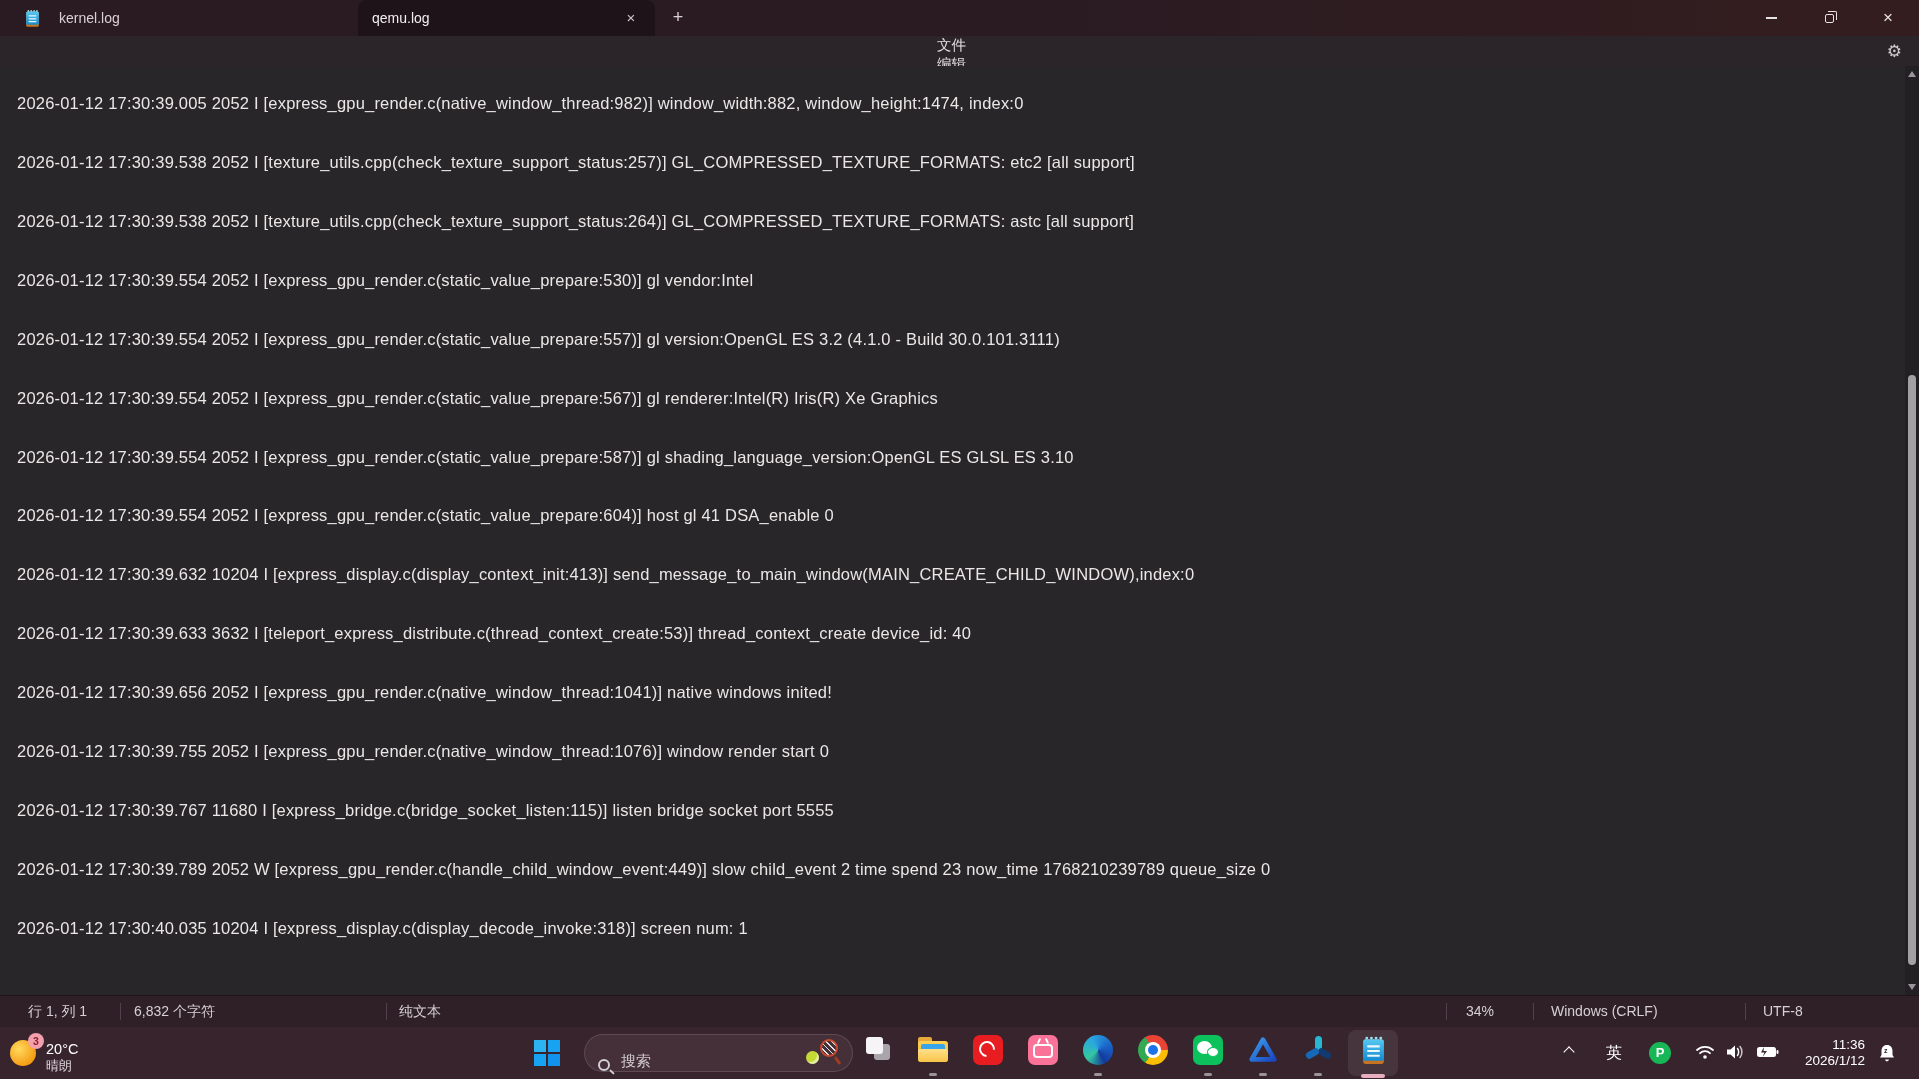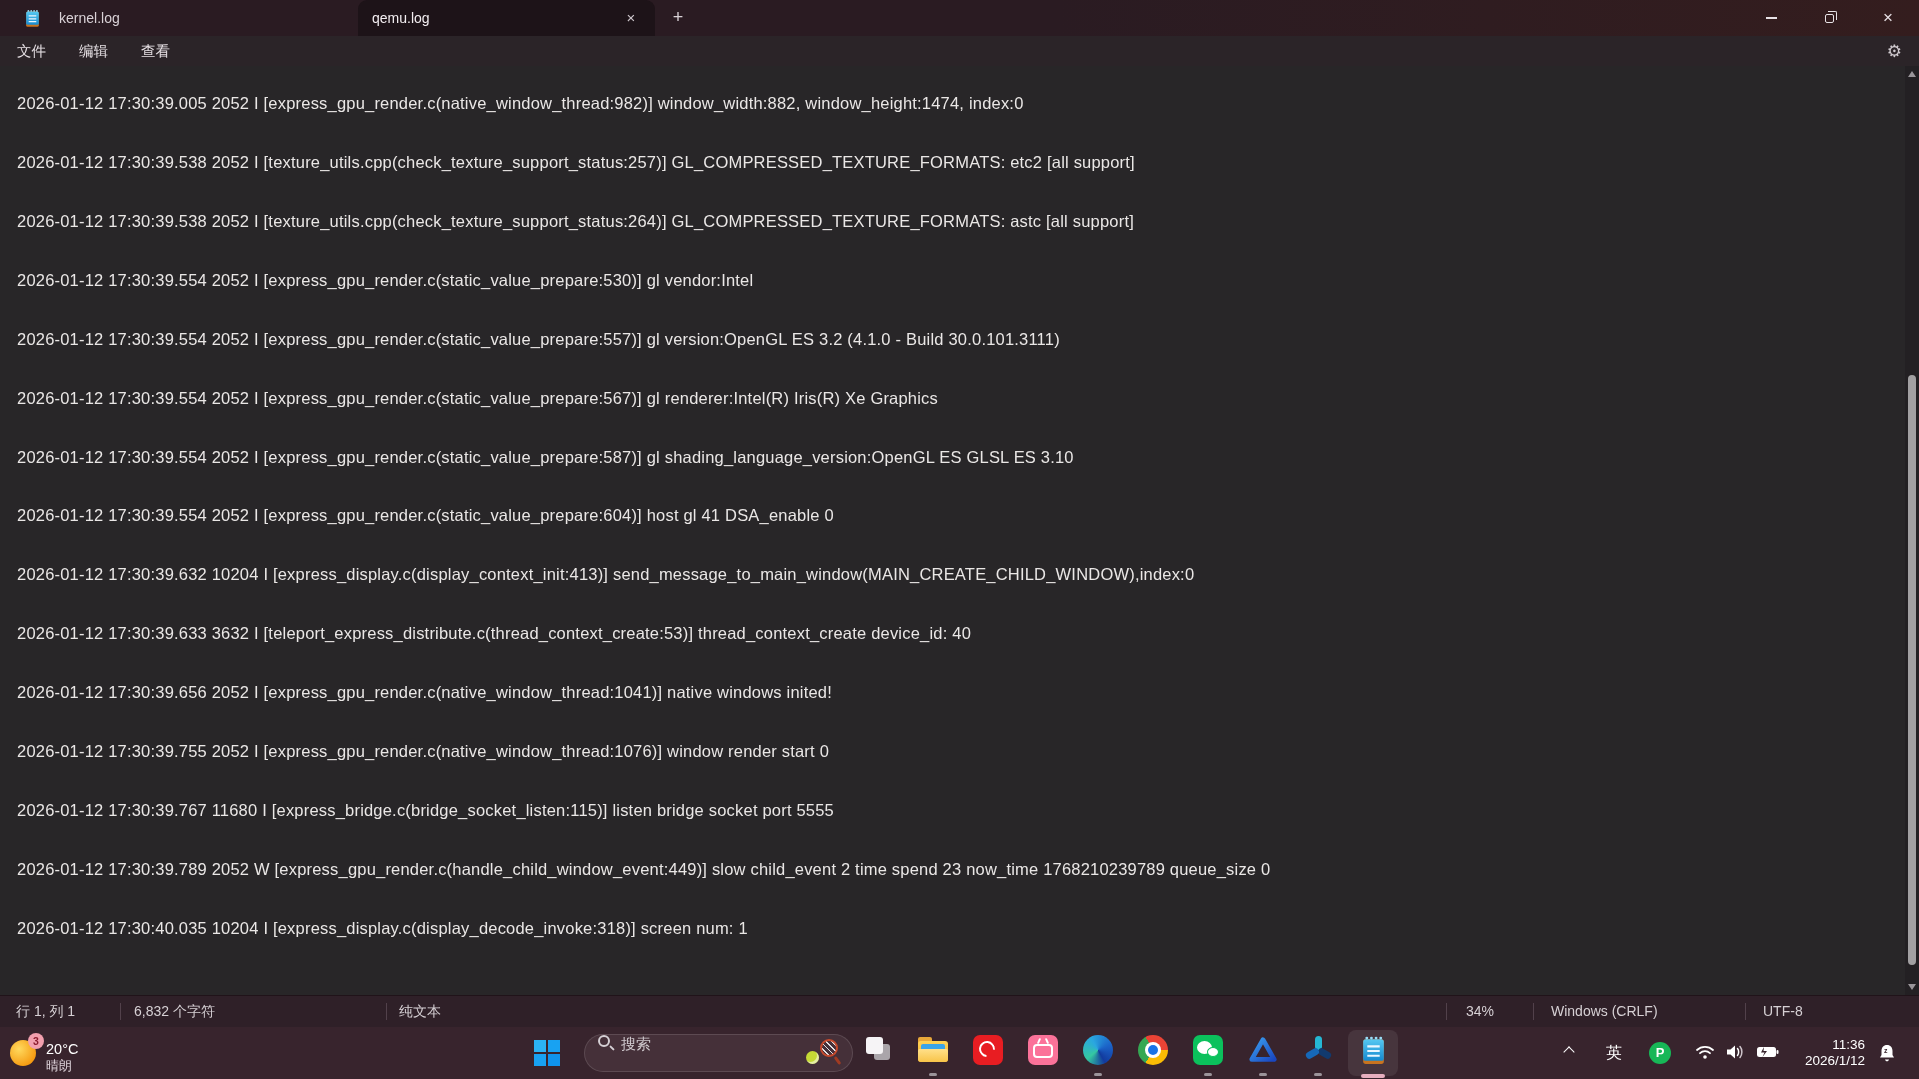--- a/index.html
+++ b/index.html
@@ -24,21 +24,21 @@
   .minbar { width:11px; height:1.4px; background:#e8e2e6; }
   .maxbox { position:relative; width:9px; height:9px; border:1.2px solid #e8e2e6; border-radius:2px; background:transparent; }
   .maxbox::before { content:""; position:absolute; left:2px; top:-4px; width:8px; height:8px;
     border:1.2px solid #e8e2e6; border-left:none; border-bottom:none; border-radius:0 2px 0 0; }
 
   
   .npicon { display:inline-block; line-height:0; }
 
   
   .menubar { position:absolute; left:0; top:36px; width:1919px; height:30px; background:#2b2428;
-    display:flex; align-items:center; padding-left:17px; }
+    display:flex; align-items:center; padding-left:17px;flex-direction:column; }
   .menu-item { font-size:14.5px; color:#e6e0e4; margin-right:33px; }
   .gear { position:absolute; right:17px; top:5px; font-family:"DejaVu Sans",sans-serif;
     font-size:17px; color:#cfc9ce; }
 
   
   .editor { position:absolute; left:0; top:66px; width:1919px; height:929px; background:#282628; overflow:hidden; }
   .lines { margin-top:-11px; padding-left:17px; font-size:16.5px; line-height:19.63px;
     letter-spacing:.2px; color:#eae7e6; white-space:pre; }
   .vscroll { position:absolute; right:0; top:0; width:14px; height:929px; background:#232023; }
   .sarr { position:absolute; left:3px; width:0; height:0; border-left:4px solid transparent; border-right:4px solid transparent; }
@@ -67,21 +67,21 @@
   .wcond { font-size:13px; color:#ded3da; line-height:16px; }
 
   
   .start { left:527px; top:6px; width:40px; height:40px; display:flex; align-items:center; justify-content:center; }
   .winlogo { display:grid; grid-template-columns:12px 12px; grid-template-rows:12px 12px; gap:2px; }
   .winlogo span { background:#18a2f2; }
   .winlogo span:nth-child(1){ background:#2bb3f4; } .winlogo span:nth-child(4){ background:#0f93ec; }
 
   
   .searchbox { left:584px; top:7px; width:269px; height:38px; border-radius:19px;
-    background:#453039; border:1px solid rgba(255,255,255,.13); display:flex; align-items:flex-start; padding-left:13px; }
+    background:#453039; border:1px solid rgba(255,255,255,.13); display:flex; align-items:flex-end; padding-left:13px; }
   .mag { position:relative; width:12px; height:12px; border:2px solid #d5d0d5; border-radius:50%; }
   .mag::after { content:""; position:absolute; left:9px; top:10px; width:6px; height:2px; background:#d5d0d5;
     transform:rotate(45deg); border-radius:1px; }
   .search-text { margin-left:11px; font-size:15px; color:#cfc8cd; }
   .tennis { position:absolute; right:14px; top:4px; width:34px; height:30px; }
   .racket { position:absolute; right:0; top:0; width:18px; height:18px; border:2.5px solid #c74a2c; border-radius:50%;
     background:repeating-linear-gradient(45deg,rgba(255,255,255,.85) 0 1px,transparent 1px 4px); }
   .racket::after { content:""; position:absolute; left:14px; top:15px; width:3px; height:9px; background:#a03b22;
     transform:rotate(-35deg); border-radius:2px; }
   .tball { position:absolute; left:2px; top:12px; width:13px; height:13px; border-radius:50%; background:#c6da35;
@@ -232,21 +232,21 @@
       
     </div>
     <div class="vscroll">
       <div class="sarr sarr-up"></div>
       <div class="sthumb"></div>
       <div class="sarr sarr-down"></div>
     </div>
   </div>
 
   <div class="statusbar">
-    <span class="sb" style="left:16px">行 1, 列 1</span>
+    <span class="sb" style="left:28px">行 1, 列 1</span>
     <span class="sdiv" style="left:120px"></span>
     <span class="sb" style="left:134px">6,832 个字符</span>
     <span class="sdiv" style="left:386px"></span>
     <span class="sb" style="left:399px">纯文本</span>
     <span class="sdiv" style="left:1446px"></span>
     <span class="sb" style="left:1466px">34%</span>
     <span class="sdiv" style="left:1533px"></span>
     <span class="sb" style="left:1551px">Windows (CRLF)</span>
     <span class="sdiv" style="left:1745px"></span>
     <span class="sb" style="left:1763px">UTF-8</span>

